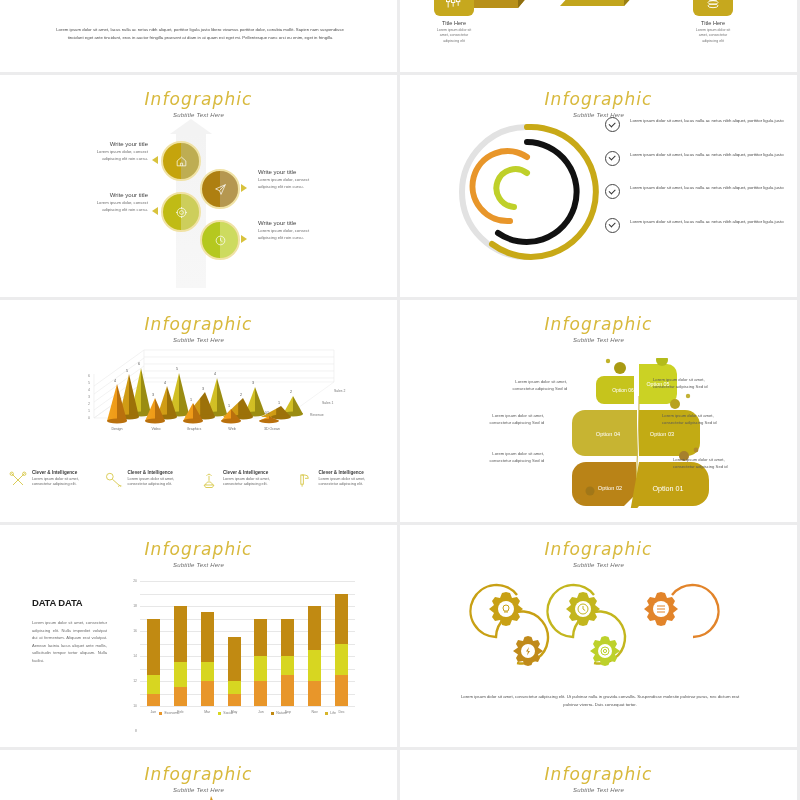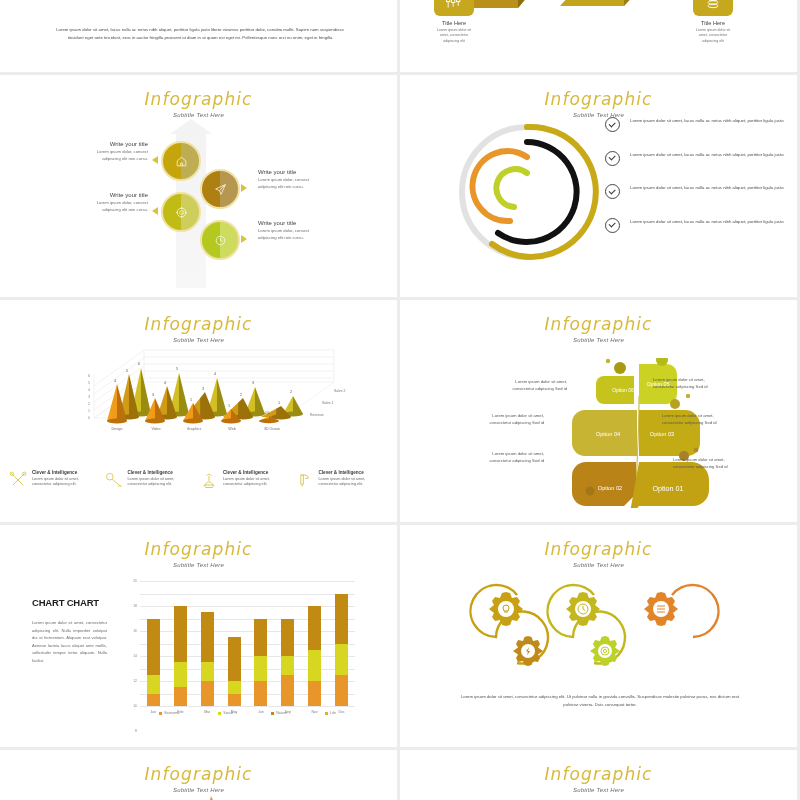--- a/index.html
+++ b/index.html
@@ -467,21 +467,21 @@
     <div class="leaf-txt" style="left:72px;top:112px;text-align:right">Lorem ipsum dolor sit amet, consectetur adipiscing Sed id</div>
     <div class="leaf-txt" style="left:262px;top:112px;text-align:left">Lorem ipsum dolor sit amet, consectetur adipiscing Sed id</div>
     <div class="leaf-txt" style="left:72px;top:150px;text-align:right">Lorem ipsum dolor sit amet, consectetur adipiscing Sed id</div>
     <div class="leaf-txt" style="left:273px;top:156px;text-align:left">Lorem ipsum dolor sit amet, consectetur adipiscing Sed id</div>
   </div>
 
   <div class="slide">
     <div class="title">Infographic</div>
     <div class="subtitle">Subtitle Text Here</div>
 
-    <div class="dc-title">CHART CHART</div>
+    <div class="dc-title">DATA DATA</div>
     <div class="dc-p">Lorem ipsum dolor sit amet, consectetur adipiscing elit. Nulla imperdiet volutpat dui at fermentum. Aliquam erat volutpat. Aenean lacinia lacus aliquet ante mollis, sollicitudin tempor tortor aliquam. Nulla facilisi.</div>
 
     <div class="plot" id="bar-plot">
         <div class="grid-l" style="top: 125px;"></div>
         <div class="grid-l" style="top: 112.5px;"></div>
         <div class="grid-l" style="top: 100px;"></div>
         <div class="grid-l" style="top: 87.5px;"></div>
         <div class="grid-l" style="top: 75px;">
           <div class="yt" style="top: 75px;">8</div>
         </div>

